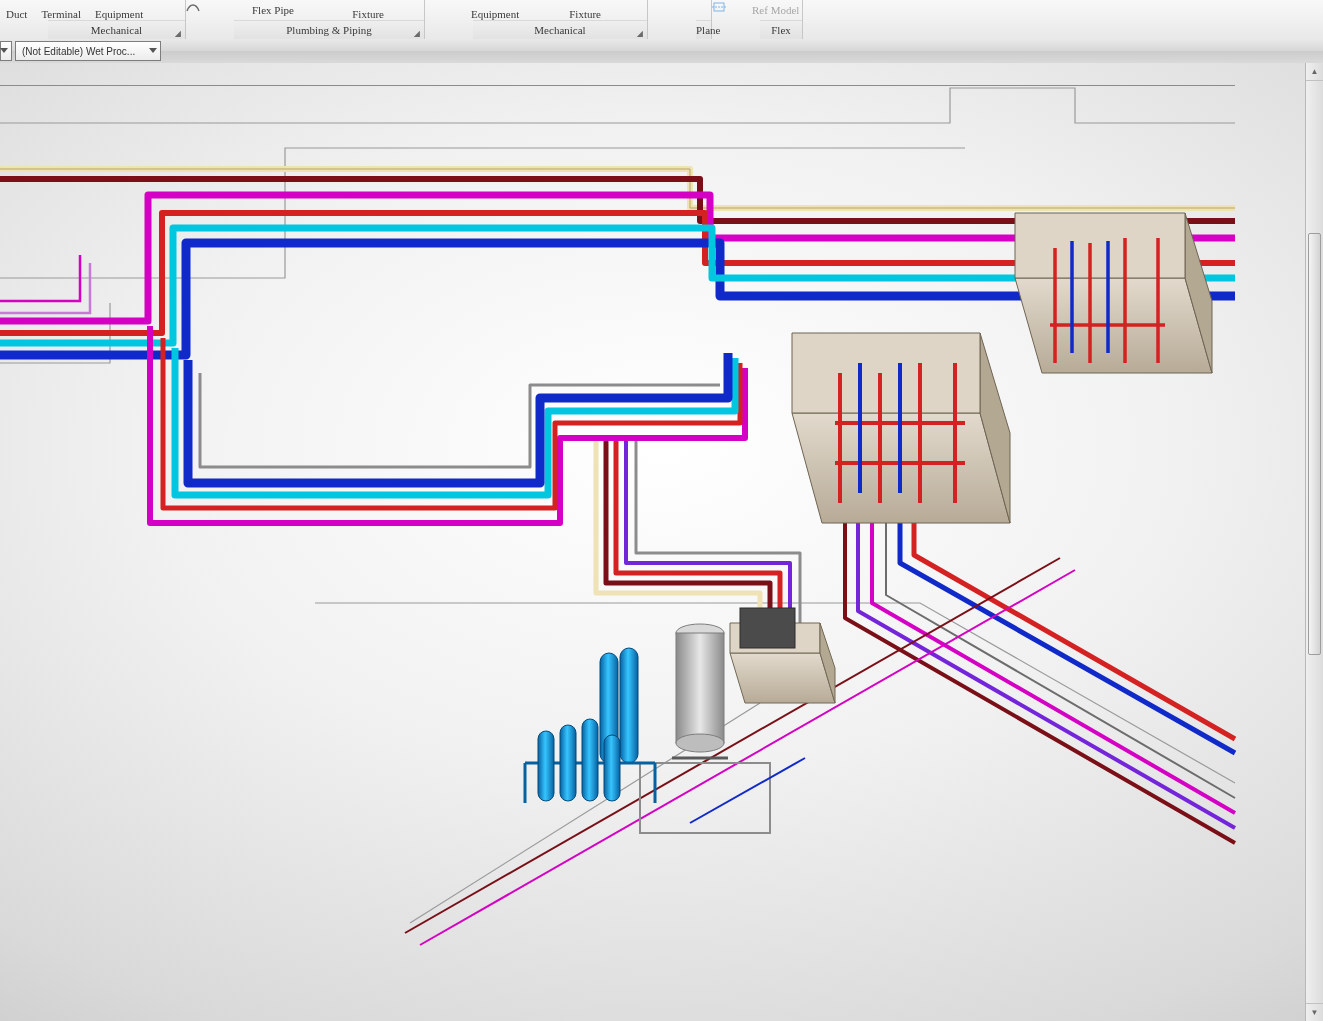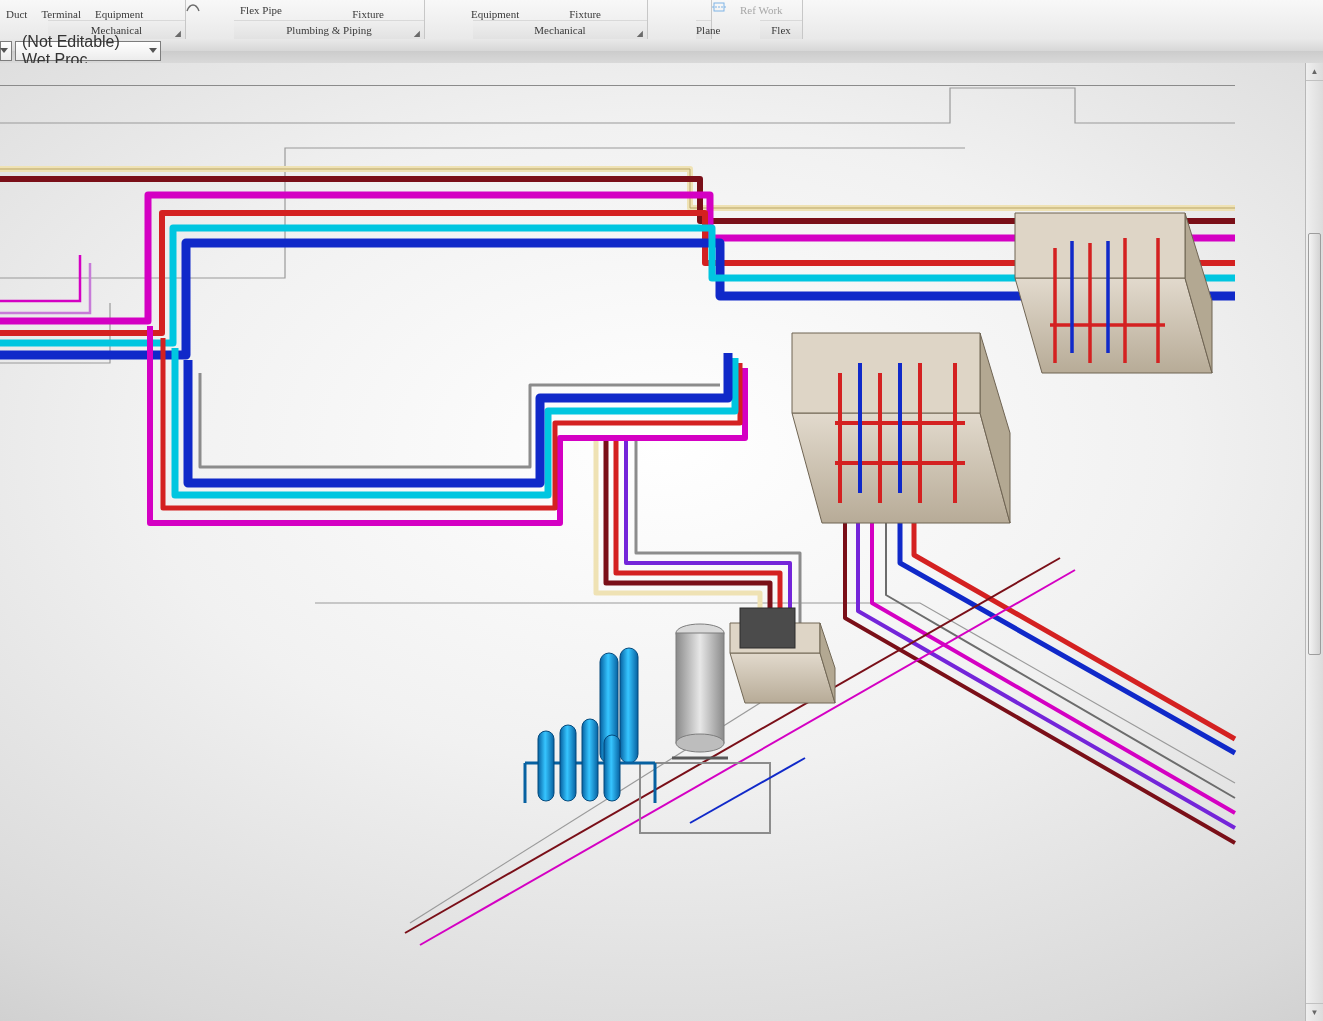--- a/index.html
+++ b/index.html
@@ -3,26 +3,26 @@
 <meta charset="utf-8">
 <style>
 html,body{margin:0;padding:0;width:1323px;height:1021px;overflow:hidden;font-family:"Segoe UI",Tahoma,sans-serif;font-size:11px;color:#333;background:#b9b9b9;}
 
 #ribbon{position:absolute;left:0;top:0;right:0;height:39px;background:linear-gradient(#f8f8f8,#e9e9e9);border-bottom:1px solid #9a9a9a;display:flex;align-items:stretch;}
 .panel{display:flex;flex-direction:column;justify-content:flex-end;border-right:1px solid #c7c7c7;position:relative;font-family:Liberation Serif, serif;}
 .panel .row{display:flex;align-items:center;height:20px;padding:0 6px;gap:14px;}
 .panel .title{height:18px;line-height:18px;text-align:center;font-size:11px;color:#3a3a3a;background:linear-gradient(#efefef,#e2e2e2);border-top:1px solid #d9d9d9;position:relative;margin-left:48px;}
 .panel .title .exp{position:absolute;right:4px;top:4px;font-size:8px;color:#6a6a6a;}
 .btn{display:flex;flex-direction:column;align-items:center;justify-content:flex-end;font-size:11px;color:#3a3a3a;white-space:nowrap;cursor:default;height:100%;}
-.item{display:flex;align-items:center;gap:4px;font-size:11px;color:#3a3a3a;white-space:nowrap;}
+.item{display:flex;align-items:center;gap:16px;font-size:11px;color:#3a3a3a;white-space:nowrap;}
 .item.dim{color:#a7a7a7;}
 .ico{width:14px;height:14px;display:inline-block;}
 
 #optbar{position:absolute;left:0;top:39px;right:0;height:24px;background:linear-gradient(#e9e9e9,#d7d7d7 49%,#cccccc 51%,#d9d9d9);border-bottom:1px solid #8f8f8f;display:flex;align-items:center;padding-left:0px;}
-.dd{height:18px;border:1px solid #7d7d7d;background:linear-gradient(#ffffff,#ececec);display:flex;align-items:center;padding:0 16px 0 6px;font-size:16px;color:#333;position:relative;margin-right:3px;}
+.dd{height:18px;border:1px solid #7d7d7d;background:linear-gradient(#ffffff,#ececec);display:flex;align-items:center;padding:0 16px 0 6px;font-size:10px;color:#333;position:relative;margin-right:3px;}
 .dd .arr{position:absolute;right:3px;top:6px;width:0;height:0;border-left:4px solid transparent;border-right:4px solid transparent;border-top:5px solid #555;}
 .dd.small{width:0;padding:0 10px 0 0;}
 
 #viewport{position:absolute;left:0;top:63px;right:0;bottom:0;background:radial-gradient(ellipse 140% 120% at 50% 40%,#ffffff 0%,#f1f1f1 28%,#d9d9d9 55%,#bcbcbc 78%,#a7a7a7 100%);}
 #viewport::before{content:"";position:absolute;left:0;right:88px;top:22px;border-top:1px solid #8b8b8b;}
 #vscroll{position:absolute;top:0;right:0;bottom:0;width:17px;background:linear-gradient(90deg,#efefef,#dcdcdc);border-left:1px solid #b8b8b8;}
 #vscroll .thumb{position:absolute;top:170px;left:2px;right:2px;height:420px;border:1px solid #9d9d9d;border-radius:2px;background:linear-gradient(90deg,#f4f4f4,#d3d3d3);}
 #vscroll .cap{position:absolute;left:0;right:0;height:17px;display:flex;align-items:center;justify-content:center;font-size:8px;color:#666;}
 #vscroll .cap.t{top:0;border-bottom:1px solid #c1c1c1;}
 #vscroll .cap.b{bottom:0;border-top:1px solid #c1c1c1;}
@@ -71,21 +71,21 @@
 
   <div class="panel" style="width:90px">
     <div class="row" style="padding-left:10px">
       <span class="item dim">
         <span class="ico">
           <svg width="14" height="14">
               <rect x="2" y="3" width="10" height="8" fill="none" stroke="#7fb4e6"></rect>
               <line x1="0" y1="7" x2="14" y2="7" stroke="#7fb4e6" stroke-dasharray="2 1"></line>
             </svg>
         </span>
-        <span>Ref Work</span>
+        <span>Ref Model</span>
       </span>
     </div>
     <div class="title"><span>Flex Plane</span></div>
   </div>
 </div>
 
 <div id="optbar">
   <div class="dd small">
       <span class="arr"></span>
     </div>

